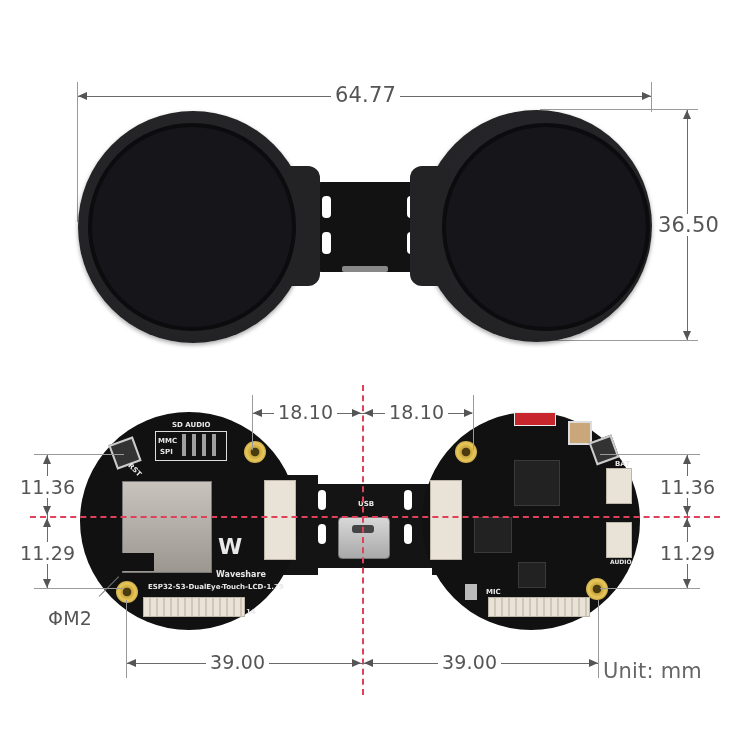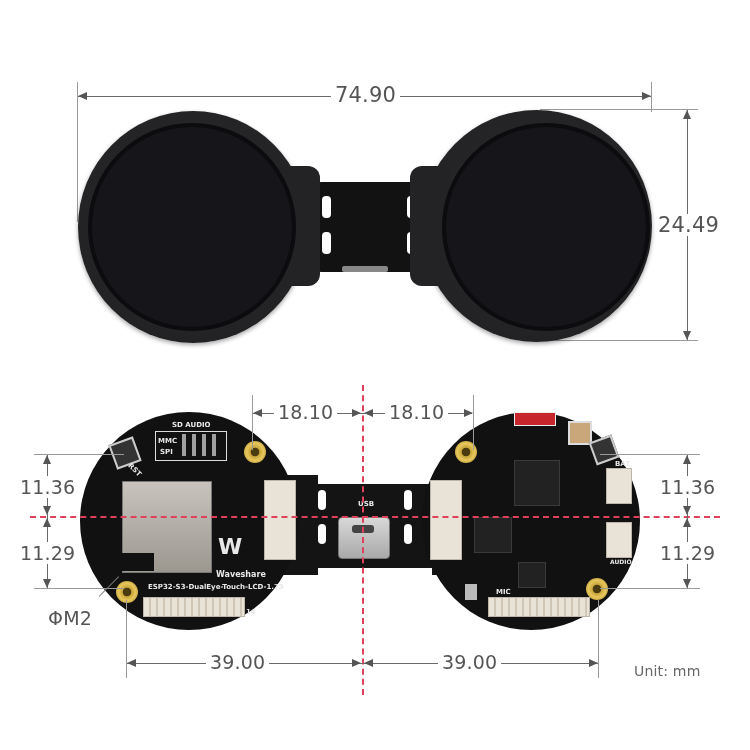--- a/index.html
+++ b/index.html
@@ -27,28 +27,28 @@
 </head>
 <body>
 
 <div>
 
   <div class="ext" style="left:77px;top:82px;width:1px;height:140px;"></div>
   <div class="ext" style="left:651px;top:82px;width:1px;height:30px;"></div>
   <div class="hline" style="left:78px;top:96px;width:573px;"></div>
   <div class="arr-l" style="left:78px;top:92px;"></div>
   <div class="arr-r" style="left:642px;top:92px;"></div>
-  <div class="dim-text" style="left:331px;top:84px;font-size:21px;">74.90</div>
+  <div class="dim-text" style="left:331px;top:84px;font-size:21px;">64.77</div>
 
   <div class="ext" style="left:540px;top:109px;width:158px;height:1px;"></div>
   <div class="ext" style="left:540px;top:340px;width:158px;height:1px;"></div>
   <div class="vline" style="left:687px;top:110px;height:230px;background:#6a6a6a;"></div>
   <div class="arr-u" style="left:683px;top:110px;"></div>
   <div class="arr-d" style="left:683px;top:331px;"></div>
-  <div class="dim-text" style="left:654px;top:214px;font-size:21px;">24.49</div>
+  <div class="dim-text" style="left:654px;top:214px;font-size:21px;">36.50</div>
 
   <div class="bridge" style="left:318px;top:182px;width:114px;height:90px;background:#121212;border-radius:3px;"></div>
   <div class="abs" style="left:322px;top:196px;width:9px;height:22px;background:#fff;border-radius:4px;"></div>
   <div class="abs" style="left:322px;top:232px;width:9px;height:22px;background:#fff;border-radius:4px;"></div>
   <div class="abs" style="left:407px;top:196px;width:9px;height:22px;background:#fff;border-radius:4px;"></div>
   <div class="abs" style="left:407px;top:232px;width:9px;height:22px;background:#fff;border-radius:4px;"></div>
   <div class="abs" style="left:312px;top:205px;width:6px;height:38px;background:#b3742e;"></div>
   <div class="abs" style="left:414px;top:205px;width:8px;height:38px;background:#b3742e;"></div>
   <div class="abs" style="left:342px;top:266px;width:46px;height:6px;background:#888;border-radius:2px;"></div>
 
@@ -105,21 +105,21 @@
   <div class="abs" style="left:568px;top:421px;width:20px;height:20px;background:#c9a77a;border:2px solid #ddd;"></div>
   <div class="abs" style="left:592px;top:438px;width:20px;height:20px;background:#333;border:2px solid #ccc;transform:rotate(-20deg);"></div>
   <div class="silk" style="left:615px;top:460px;">BAT</div>
   <div class="chip" style="left:514px;top:460px;width:44px;height:44px;"></div>
   <div class="conn" style="left:606px;top:468px;width:24px;height:34px;"></div>
   <div class="conn" style="left:606px;top:522px;width:24px;height:34px;"></div>
   <div class="silk" style="left:610px;top:558px;font-size:6px;">AUDIO</div>
   <div class="conn" style="left:430px;top:480px;width:30px;height:78px;"></div>
   <div class="chip" style="left:474px;top:517px;width:36px;height:34px;"></div>
   <div class="chip" style="left:518px;top:562px;width:26px;height:24px;"></div>
-  <div class="silk" style="left:496px;top:588px;">MIC</div>
+  <div class="silk" style="left:486px;top:588px;">MIC</div>
   <div class="abs" style="left:465px;top:584px;width:12px;height:16px;background:#bbb;"></div>
   <div class="conn" style="left:488px;top:597px;width:100px;height:18px;background:repeating-linear-gradient(90deg,#e9e2d6 0 5px,#cfc6b7 5px 7px);"></div>
 
   <div class="redh" style="left:30px;top:516px;width:690px;"></div>
   <div class="redv" style="left:362px;top:385px;height:310px;"></div>
 
   <div class="ext" style="left:252px;top:395px;width:1px;height:55px;"></div>
   <div class="ext" style="left:473px;top:395px;width:1px;height:55px;"></div>
   <div class="hline" style="left:253px;top:413px;width:219px;"></div>
   <div class="arr-l" style="left:253px;top:409px;"></div>
@@ -155,14 +155,14 @@
   <div class="ext" style="left:126px;top:600px;width:1px;height:78px;"></div>
   <div class="ext" style="left:598px;top:600px;width:1px;height:78px;"></div>
   <div class="hline" style="left:127px;top:663px;width:471px;"></div>
   <div class="arr-l" style="left:127px;top:659px;"></div>
   <div class="arr-r" style="left:352px;top:659px;"></div>
   <div class="arr-l" style="left:364px;top:659px;"></div>
   <div class="arr-r" style="left:589px;top:659px;"></div>
   <div class="dim-text" style="left:206px;top:651px;">39.00</div>
   <div class="dim-text" style="left:438px;top:651px;">39.00</div>
 
-  <div class="dim-text" style="left:630px;top:660px;font-size:14px;color:#666;">Unit: mm</div>
+  <div class="dim-text" style="left:599px;top:660px;font-size:21px;color:#666;">Unit: mm</div>
 </div>
 
 </body></html>

